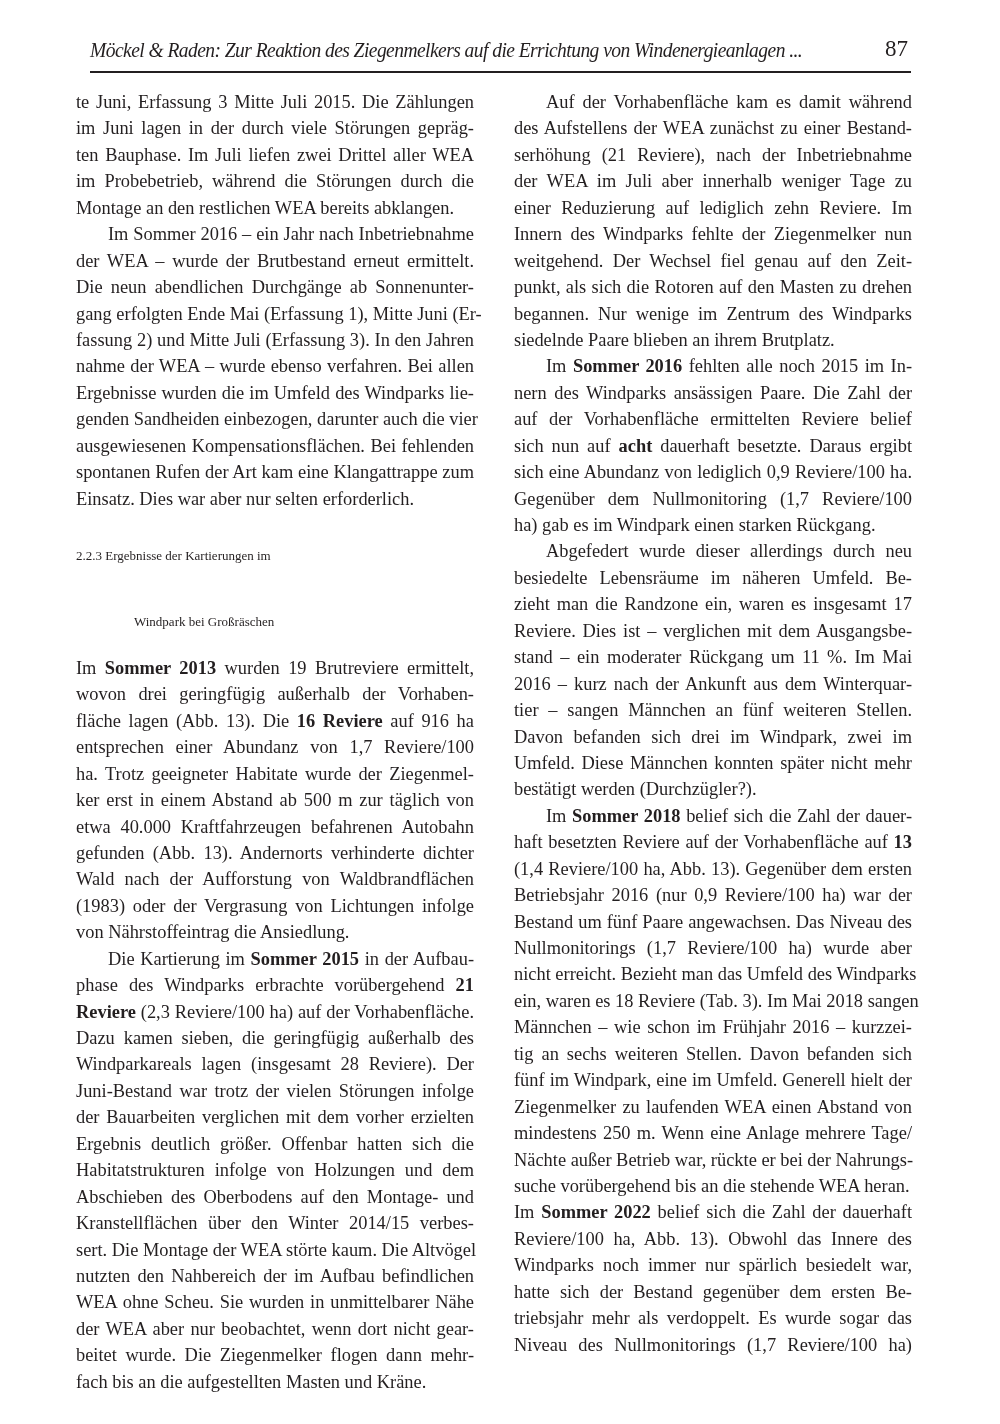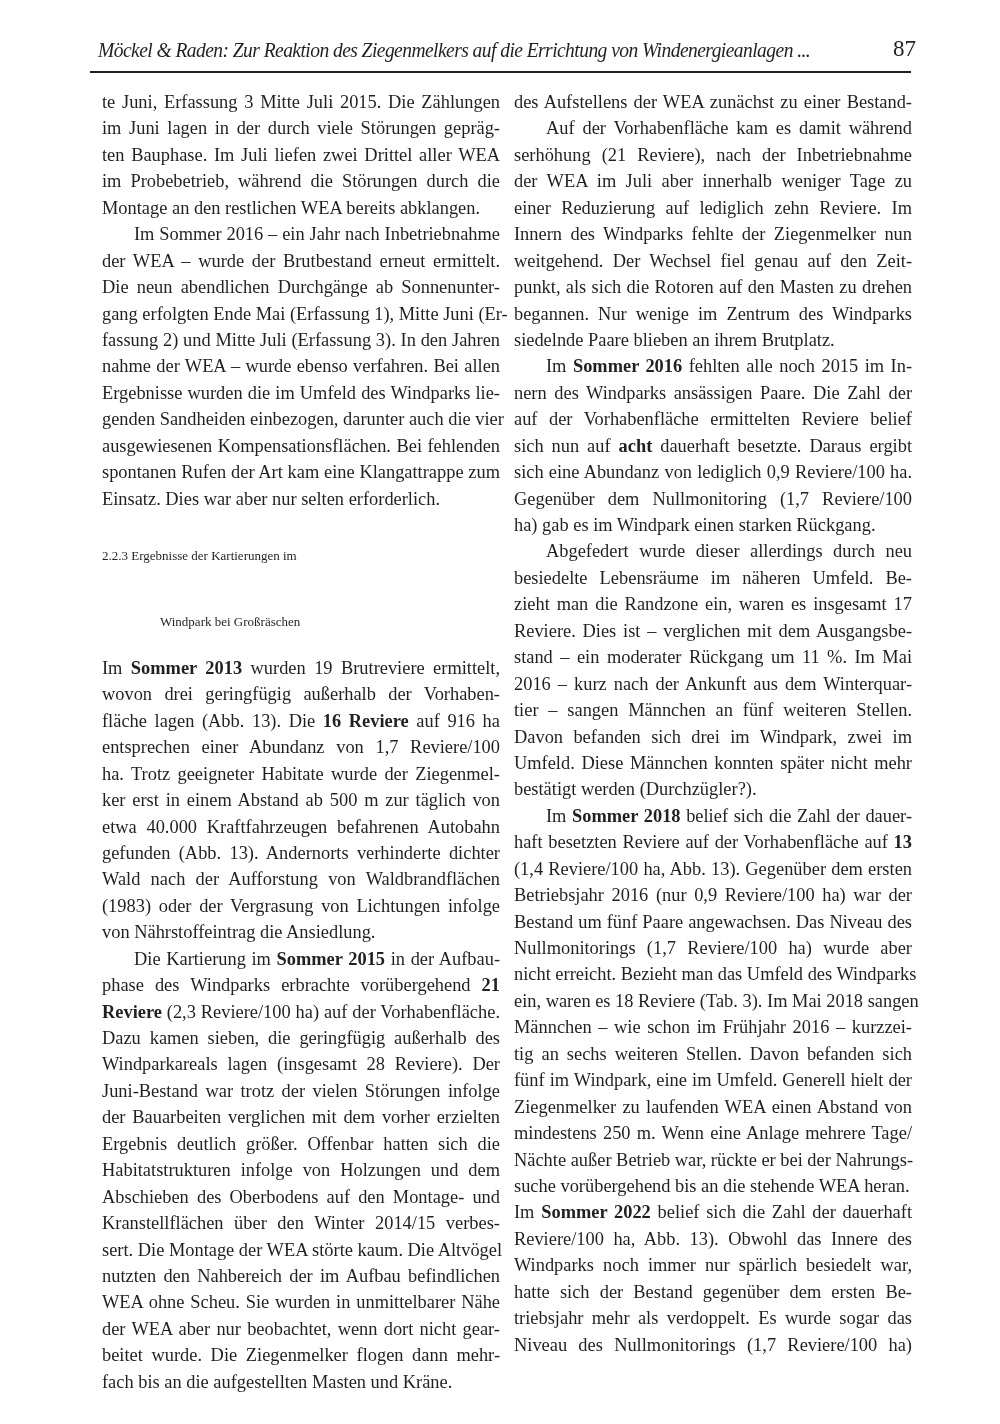--- a/index.html
+++ b/index.html
@@ -1,24 +1,24 @@
 <!DOCTYPE html>
 <html><head>
 <meta charset="utf-8">
 <style>
   html, body { margin: 0; padding: 0; background: #ffffff; }
   body { width: 1000px; height: 1424px; position: relative; overflow: hidden;
          font-family: "Liberation Serif", "DejaVu Serif", serif; color: #231f20; }
-  .header { position: absolute; left: 98px; top: 38px; width: 820px; height: 34px; }
+  .header { position: absolute; left: 90px; top: 38px; width: 820px; height: 34px; }
   .header-title { position: absolute; left: 0; top: 0; font-style: italic; font-size: 21px;
                   letter-spacing: -0.6px; white-space: nowrap; transform: scaleX(0.93); transform-origin: left top; }
   .header-page { position: absolute; right: 2px; top: -2px; font-size: 23px; margin-left: 48px; }
   .header-rule { position: absolute; left: 90px; top: 71px; width: 821px; height: 2px; background: #231f20; }
   .col { position: absolute; top: 89px; width: 398px; font-size: 18.4px; line-height: 26.45px; }
-  .col-left { left: 102px; }
+  .col-left { left: 76px; }
   .col-right { left: 514px; }
   .line { display: block; white-space: nowrap; text-align: justify; text-align-last: justify; height: 26.45px; }
   .line.last { text-align-last: left; }
   .line.indent { padding-left: 32px; }
   .heading { font-weight: normal; font-size: 13px; line-height: 26.5px; }
   .heading .line { text-align-last: left; }
   .heading .cont { padding-left: 58px; margin-top: 40px; }
   .gap-before-heading { height: 31px; }
   .gap-after-heading { height: 19px; }
   b { font-weight: bold; }
@@ -88,22 +88,22 @@
       <span class="line"><span>nutzten den Nahbereich der im Aufbau befindlichen</span></span>
       <span class="line"><span>WEA ohne Scheu. Sie wurden in unmittelbarer Nähe</span></span>
       <span class="line"><span>der WEA aber nur beobachtet, wenn dort nicht gear-</span></span>
       <span class="line"><span>beitet wurde. Die Ziegenmelker flogen dann mehr-</span></span>
       <span class="line last"><span>fach bis an die aufgestellten Masten und Kräne.</span></span>
     </div>
 </div>
 
 <div class="col col-right">
   <div class="para">
+      <span class="line indent"><span>Auf der Vorhabenfläche kam es damit während</span></span>
       <span class="line"><span>des Aufstellens der WEA zunächst zu einer Bestand-</span></span>
-      <span class="line indent"><span>Auf der Vorhabenfläche kam es damit während</span></span>
       <span class="line"><span>serhöhung (21 Reviere), nach der Inbetriebnahme</span></span>
       <span class="line"><span>der WEA im Juli aber innerhalb weniger Tage zu</span></span>
       <span class="line"><span>einer Reduzierung auf lediglich zehn Reviere. Im</span></span>
       <span class="line"><span>Innern des Windparks fehlte der Ziegenmelker nun</span></span>
       <span class="line"><span>weitgehend. Der Wechsel fiel genau auf den Zeit-</span></span>
       <span class="line"><span>punkt, als sich die Rotoren auf den Masten zu drehen</span></span>
       <span class="line"><span>begannen. Nur wenige im Zentrum des Windparks</span></span>
       <span class="line last"><span>siedelnde Paare blieben an ihrem Brutplatz.</span></span>
     </div>
   <div class="para">

